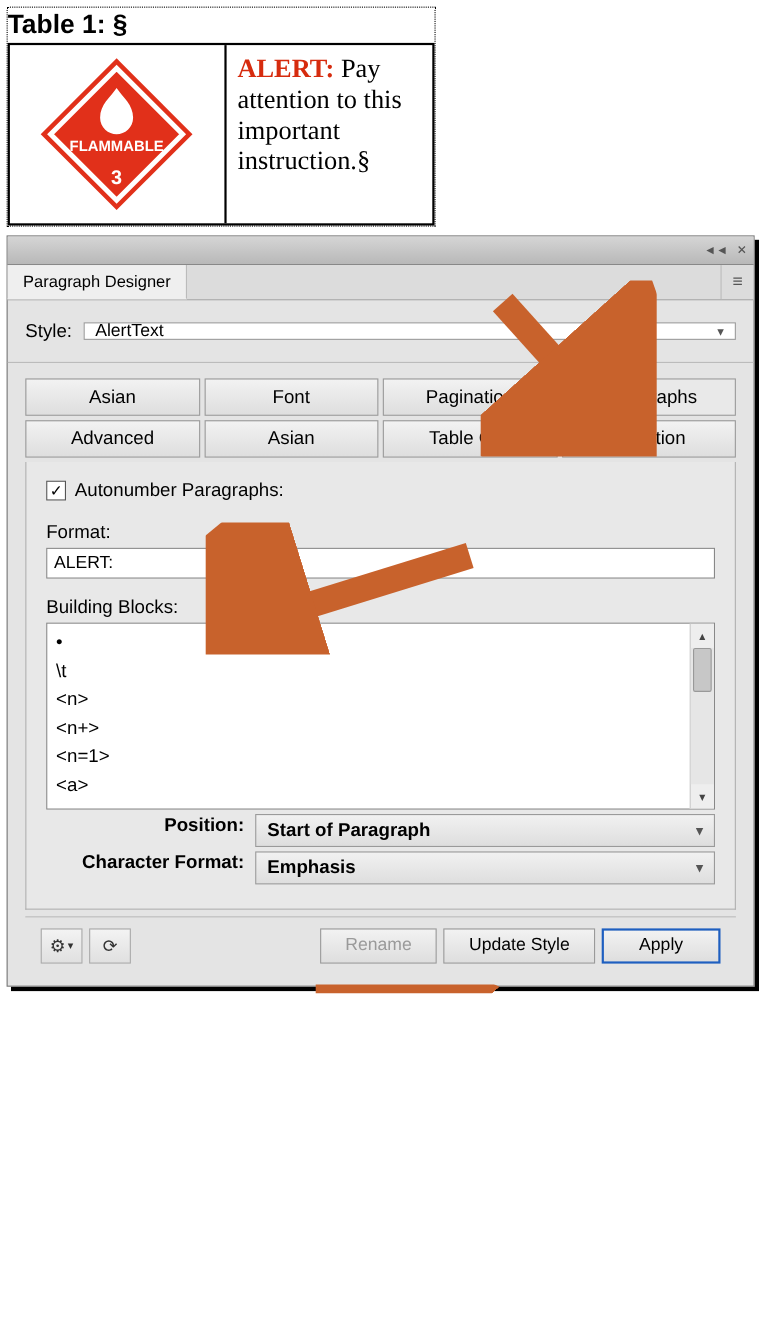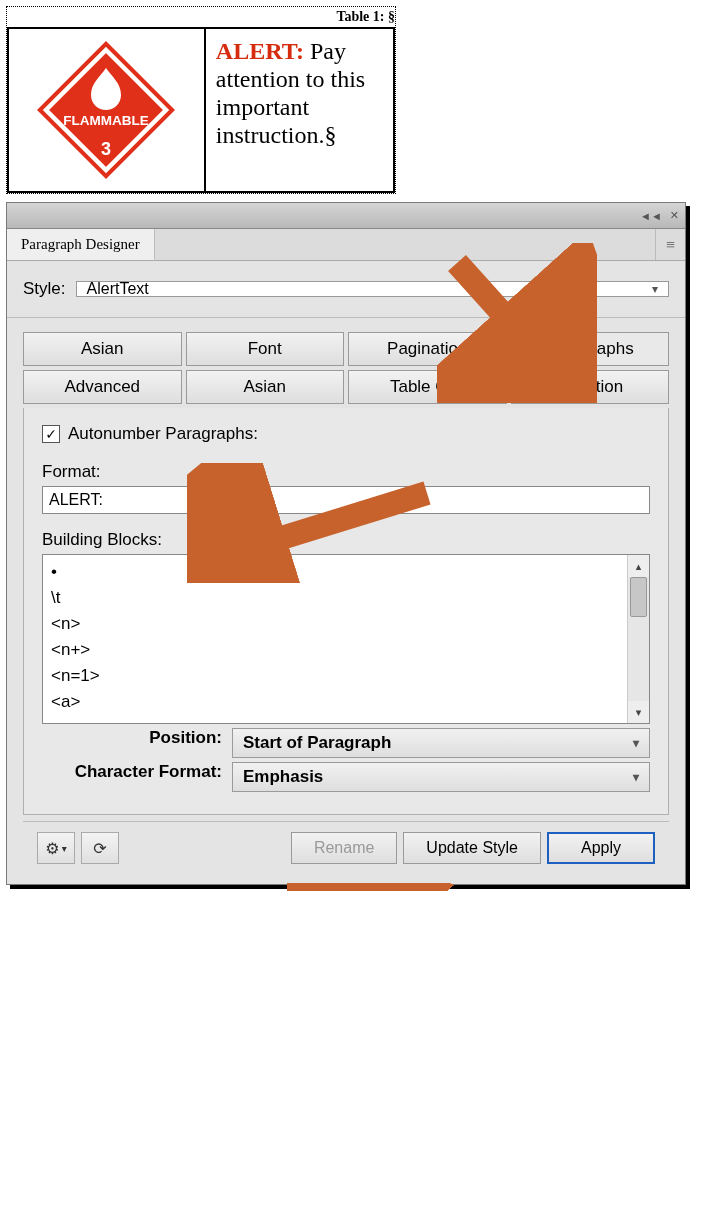--- a/index.html
+++ b/index.html
@@ -10,24 +10,24 @@
     background: #fff;
     width: 706px;
   }
   
   .doc {
     border: 1px dotted #000;
     width: 390px;
     margin-bottom: 8px;
   }
   .doc-title {
-    font-family: Liberation Serif, serif;
+    font-family: Liberation Sans, sans-serif;
     font-weight: bold;
-    font-size: 14px;
-    text-align: right;
+    font-size: 24px;
+    text-align: left;
     padding: 2px 0;
   }
   .doc-table {
     border: 2px solid #000;
     display: flex;
   }
   .doc-cell-img {
     width: 200px;
     border-right: 2px solid #000;
     display: flex;
@@ -62,21 +62,20 @@
     padding: 0 6px;
     gap: 8px;
   }
   .titlebar span { font-size: 11px; color: #555; cursor: pointer; }
   .tab-strip {
     display: flex;
     align-items: stretch;
     border-bottom: 1px solid #aaa;
     background: #dcdcdc;
     height: 32px;
-    font-family: Liberation Serif, serif;
   }
   .tab {
     padding: 6px 14px;
     font-size: 15px;
     border-right: 1px solid #bbb;
     display: flex;
     align-items: center;
   }
   .tab.active {
     background: #efefef;

